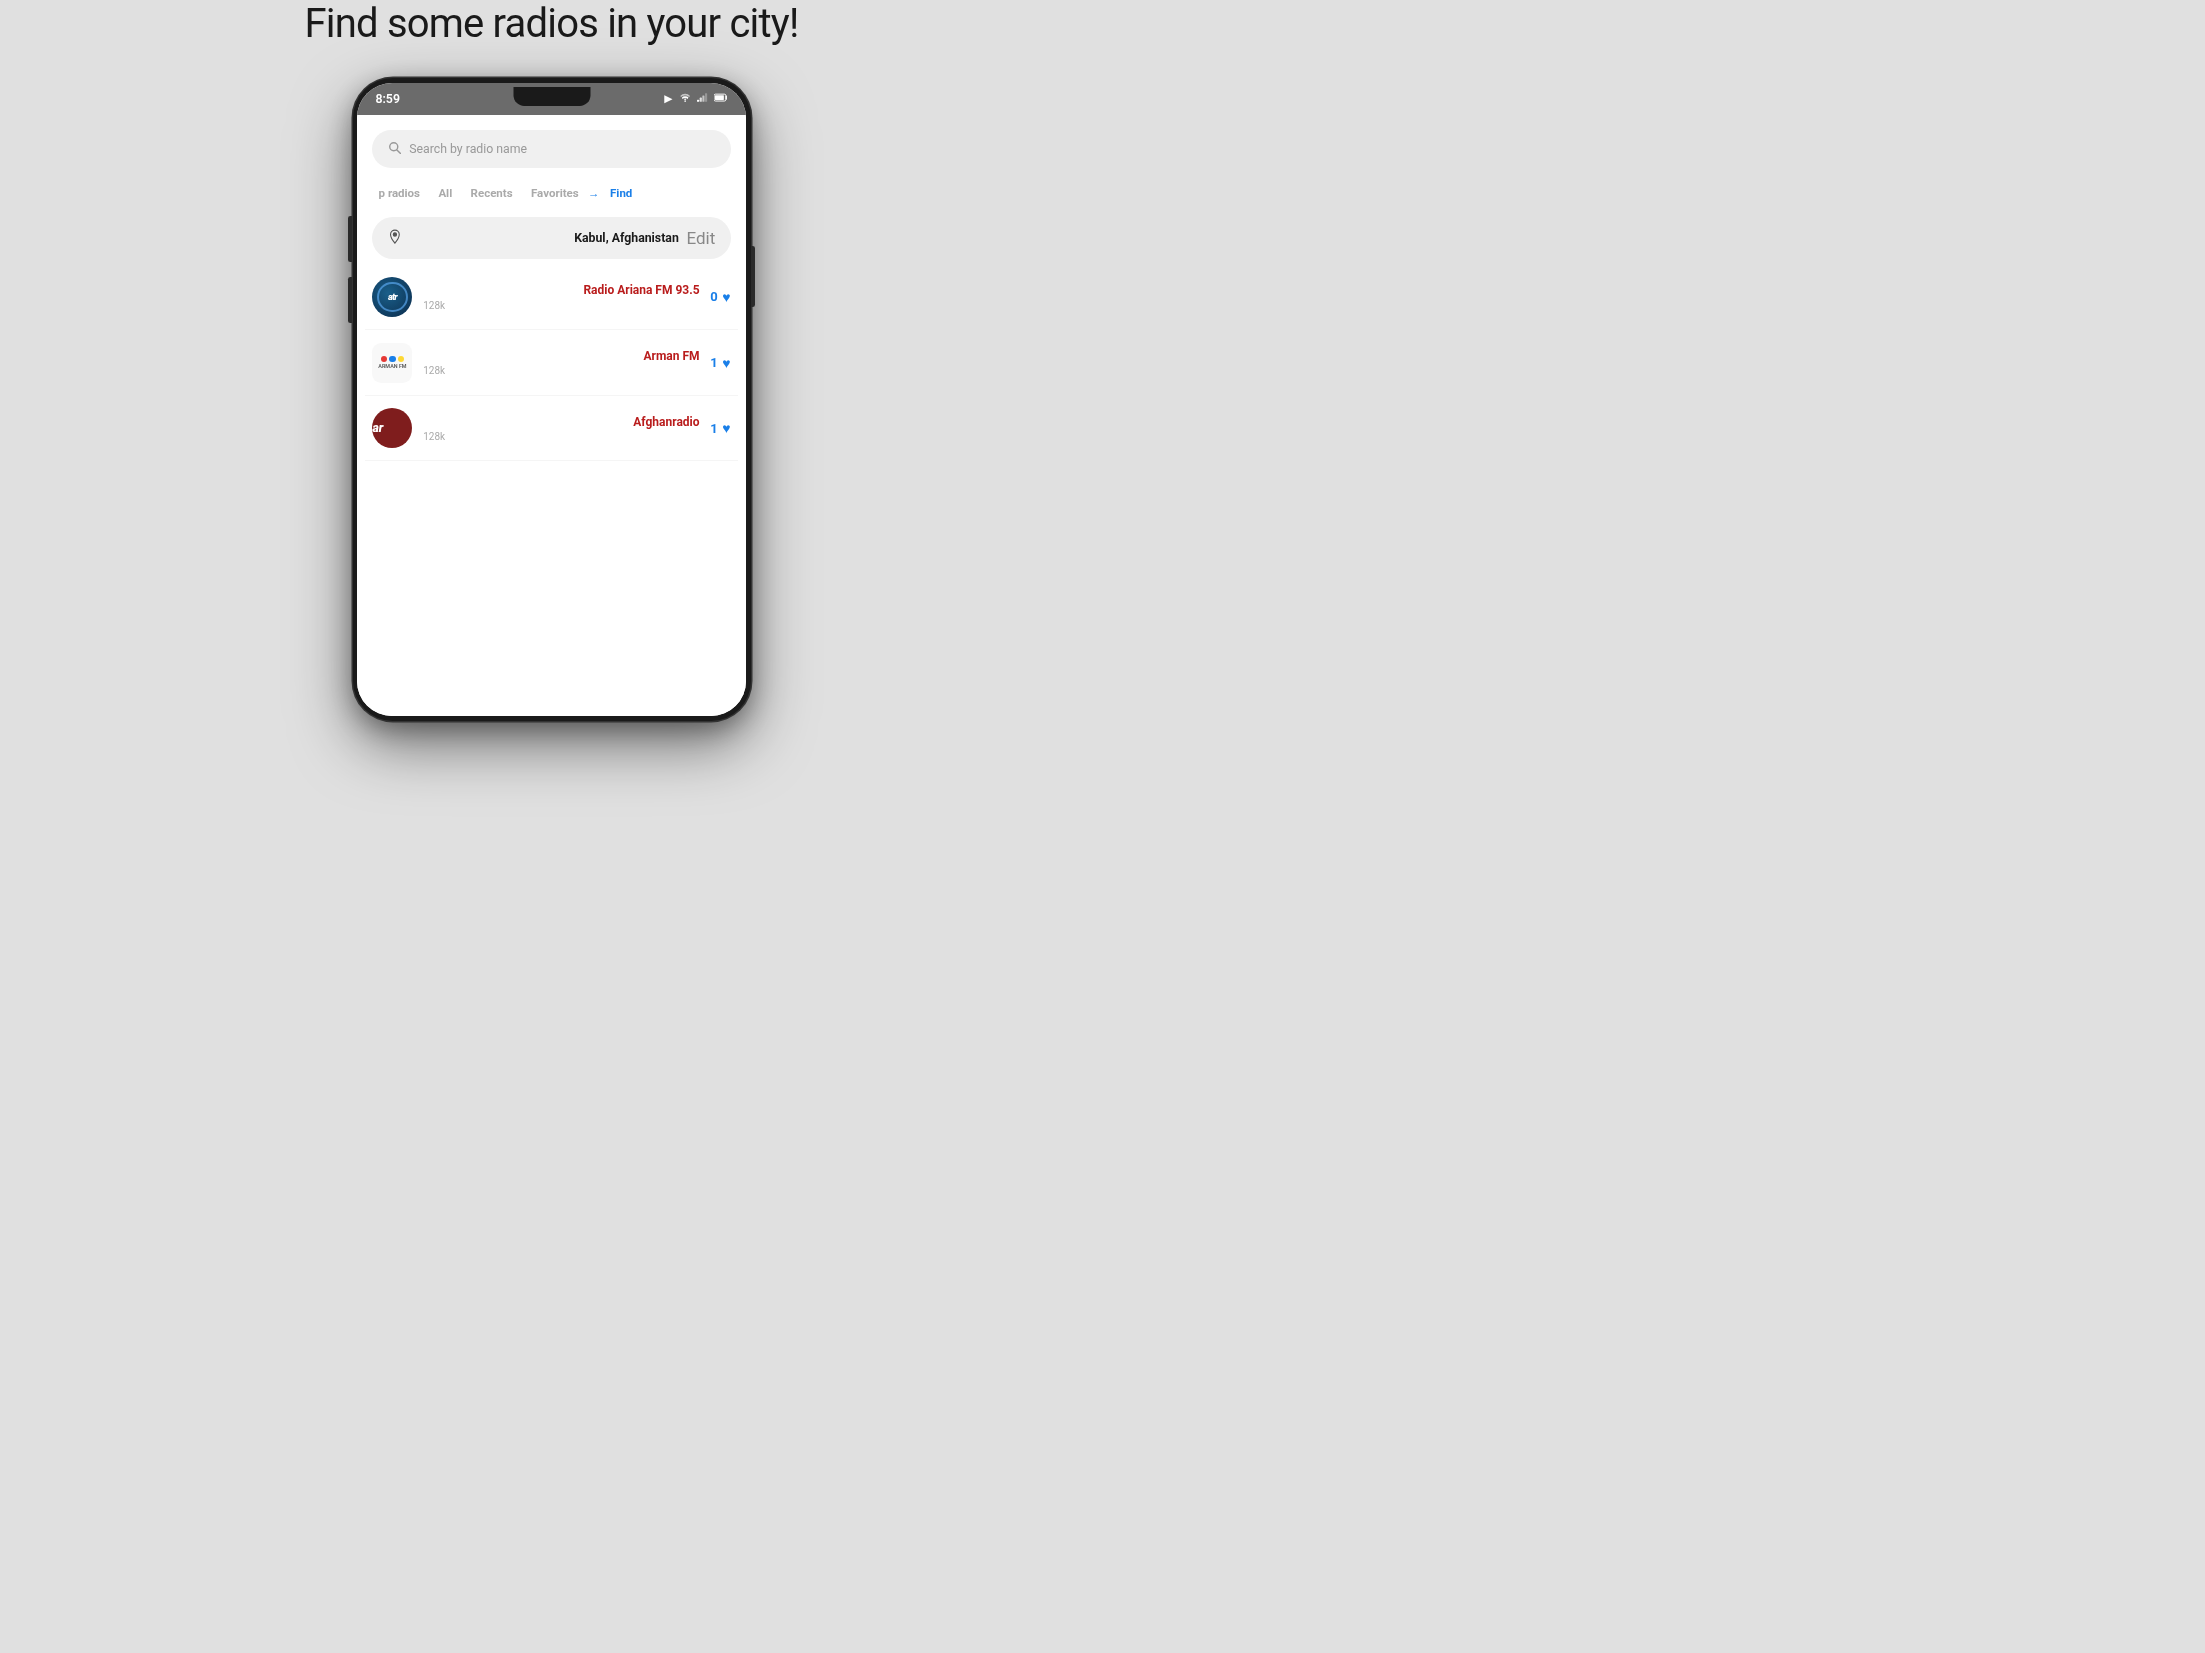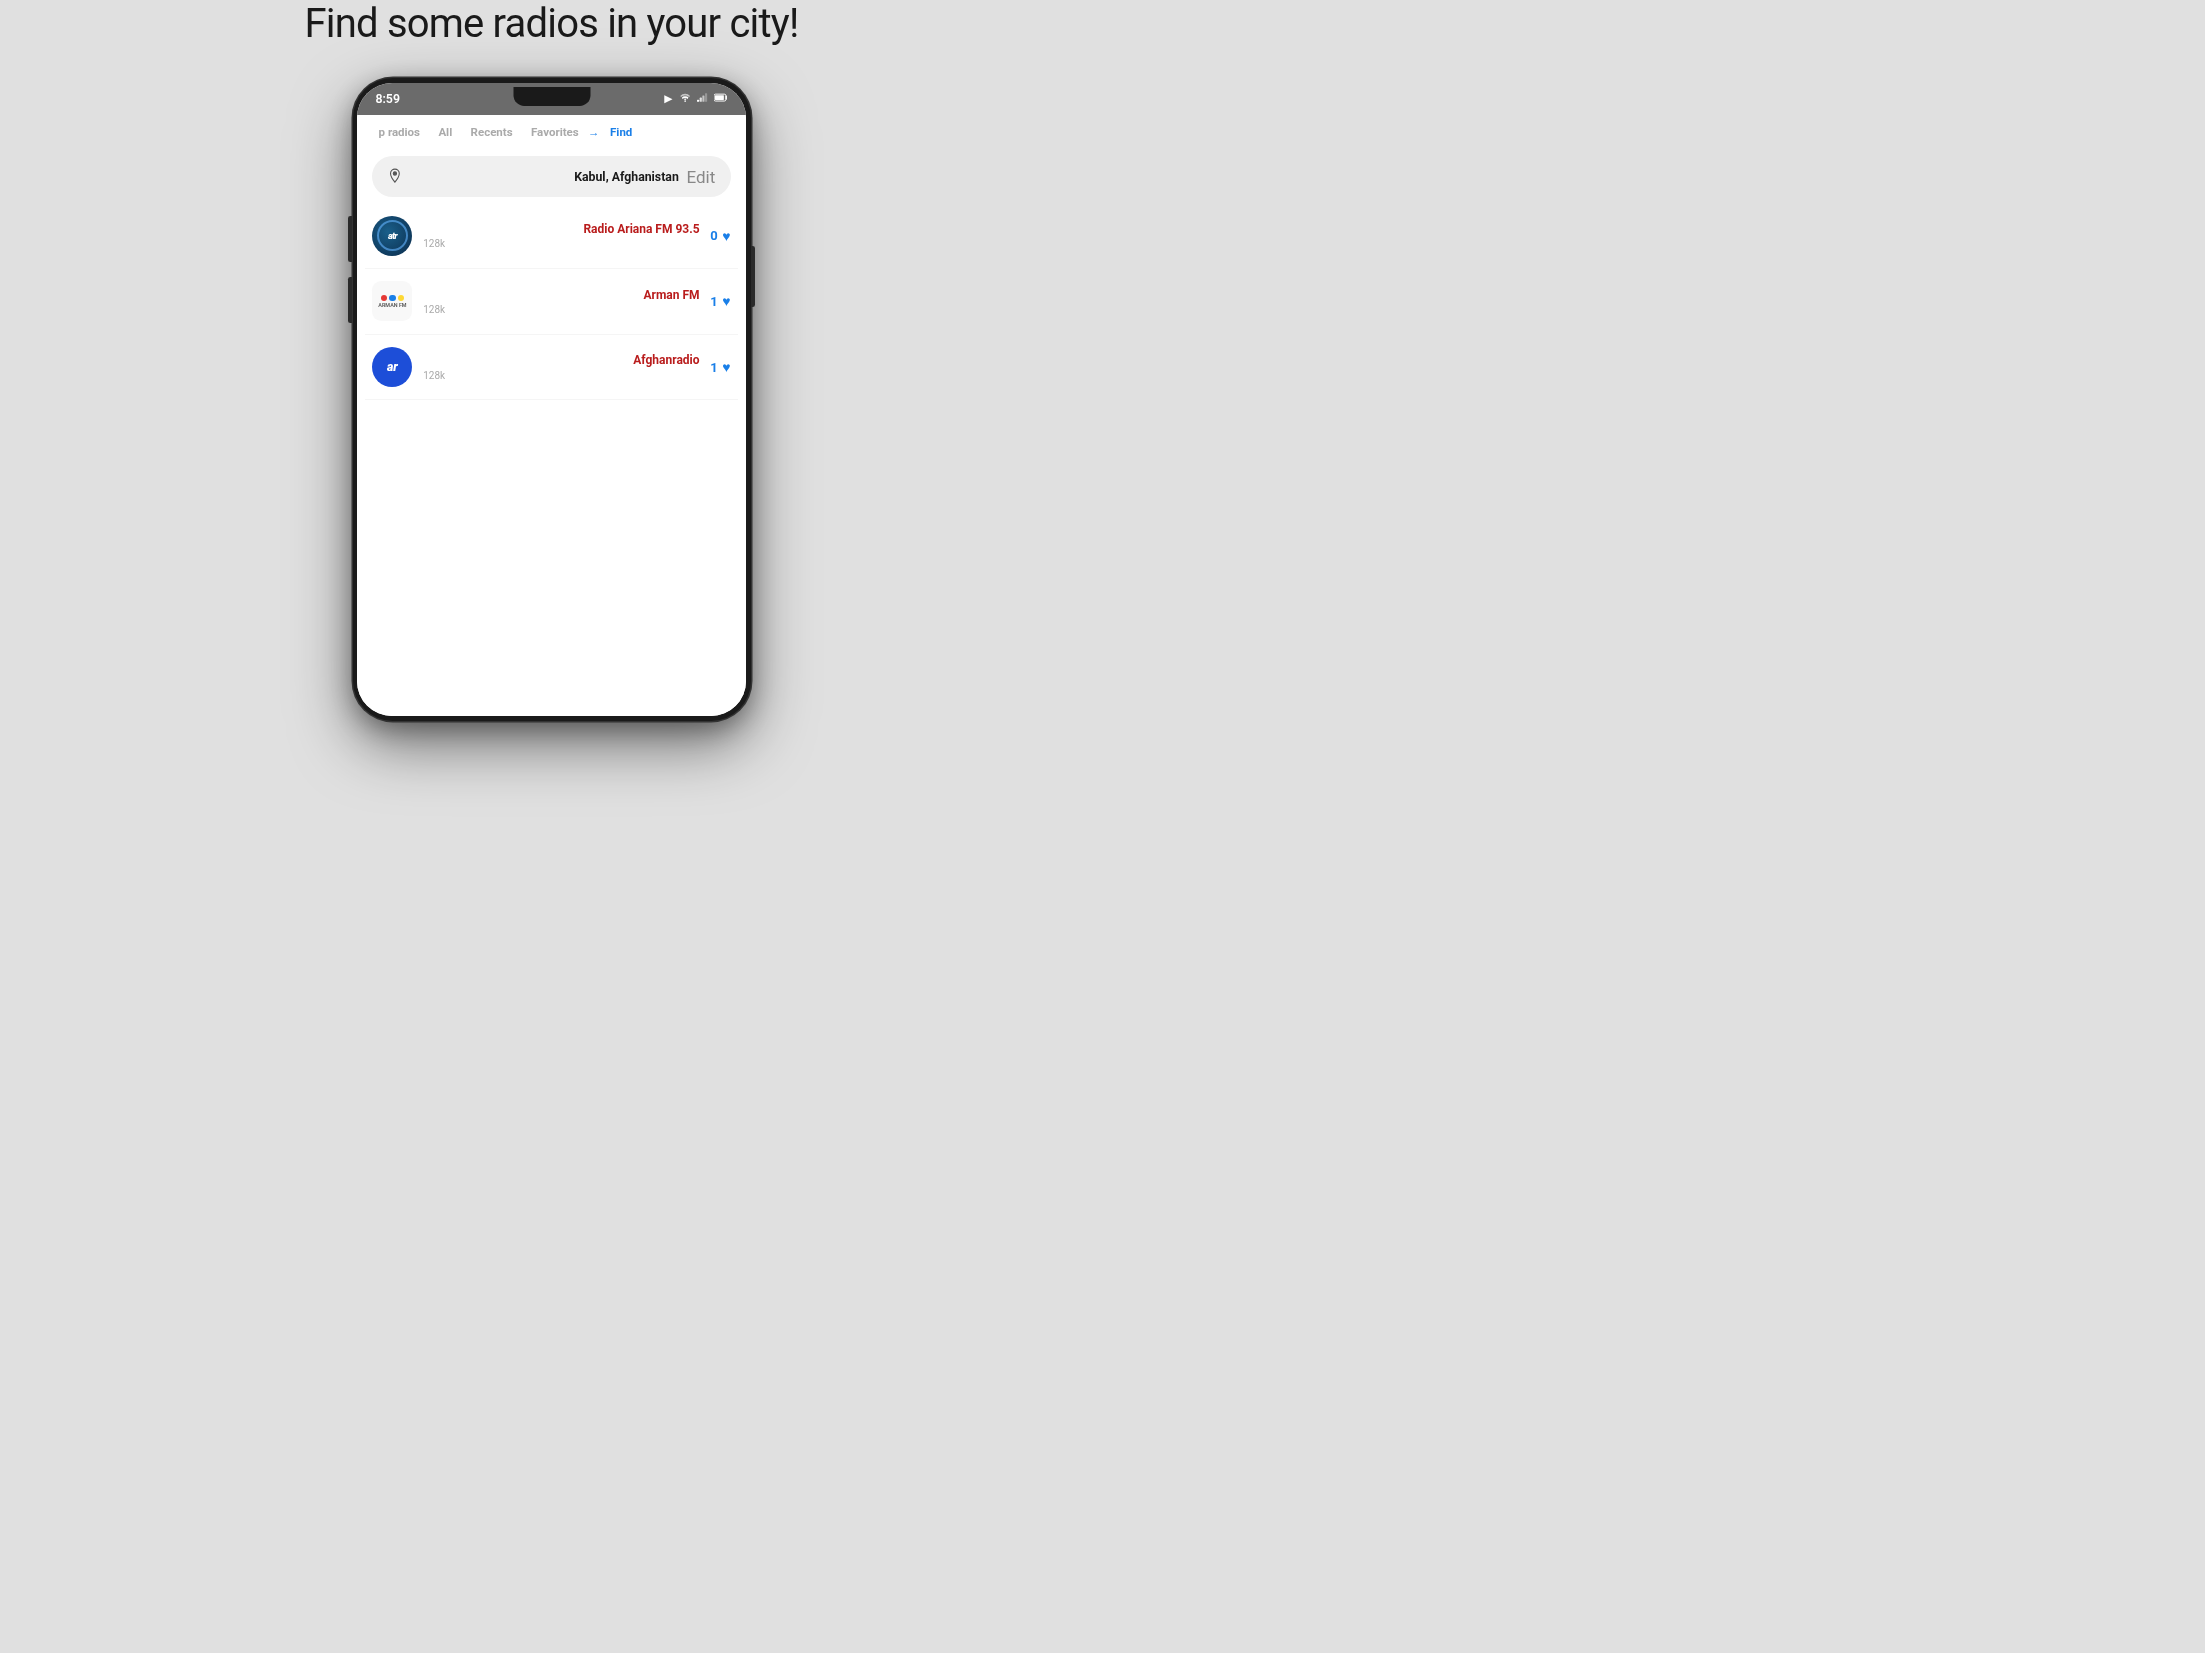--- a/index.html
+++ b/index.html
@@ -330,24 +330,24 @@
       font-size: 5.4px;
       color: #555;
       font-weight: 600;
     }
 
     
     .afghan-logo {
       width: 40px;
       height: 40px;
       border-radius: 50%;
-      background: #1d4ed8;
-      display: flex;
-      align-items: center;
-      justify-content: center;
+      background: #7f1d1d;
+      display: flex;
+      align-items: center;
+      justify-content: flex-start;
       flex-shrink: 0;
     }
 
     .afghan-ar {
       color: #fff;
       font-size: 12.3px;
       font-weight: 900;
       font-style: italic;
     }
   </style>
@@ -389,20 +389,31 @@
               <rect x="0" y="1" width="24" height="14" rx="3" stroke="white" stroke-width="2"></rect>
               <rect x="2" y="3" width="18" height="10" rx="1" fill="white"></rect>
               <path d="M25 5v6" stroke="white" stroke-width="2.5" stroke-linecap="round"></path>
             </svg>
           </span>
         </div>
       </div>
 
       <div class="screen-content">
 
+        <div class="search-section">
+          <div class="search-bar">
+            <span class="search-icon-svg">
+              <svg width="13.8" height="13.8" viewBox="0 0 24 24" fill="none" stroke="#999" stroke-width="2.5" stroke-linecap="round">
+                <circle cx="10" cy="10" r="7"></circle>
+                <line x1="15.5" y1="15.5" x2="22" y2="22"></line>
+              </svg>
+            </span>
+            <span class="search-placeholder">Search by radio name</span>
+          </div>
+        </div>
 
         <div class="tabs-section">
           <span class="tab-item">p radios</span>
           <span class="tab-item">All</span>
           <span class="tab-item">Recents</span>
           <span class="tab-item">Favorites</span>
           <span class="tab-arrow">→</span>
           <span class="tab-item active">Find</span>
         </div>
 

